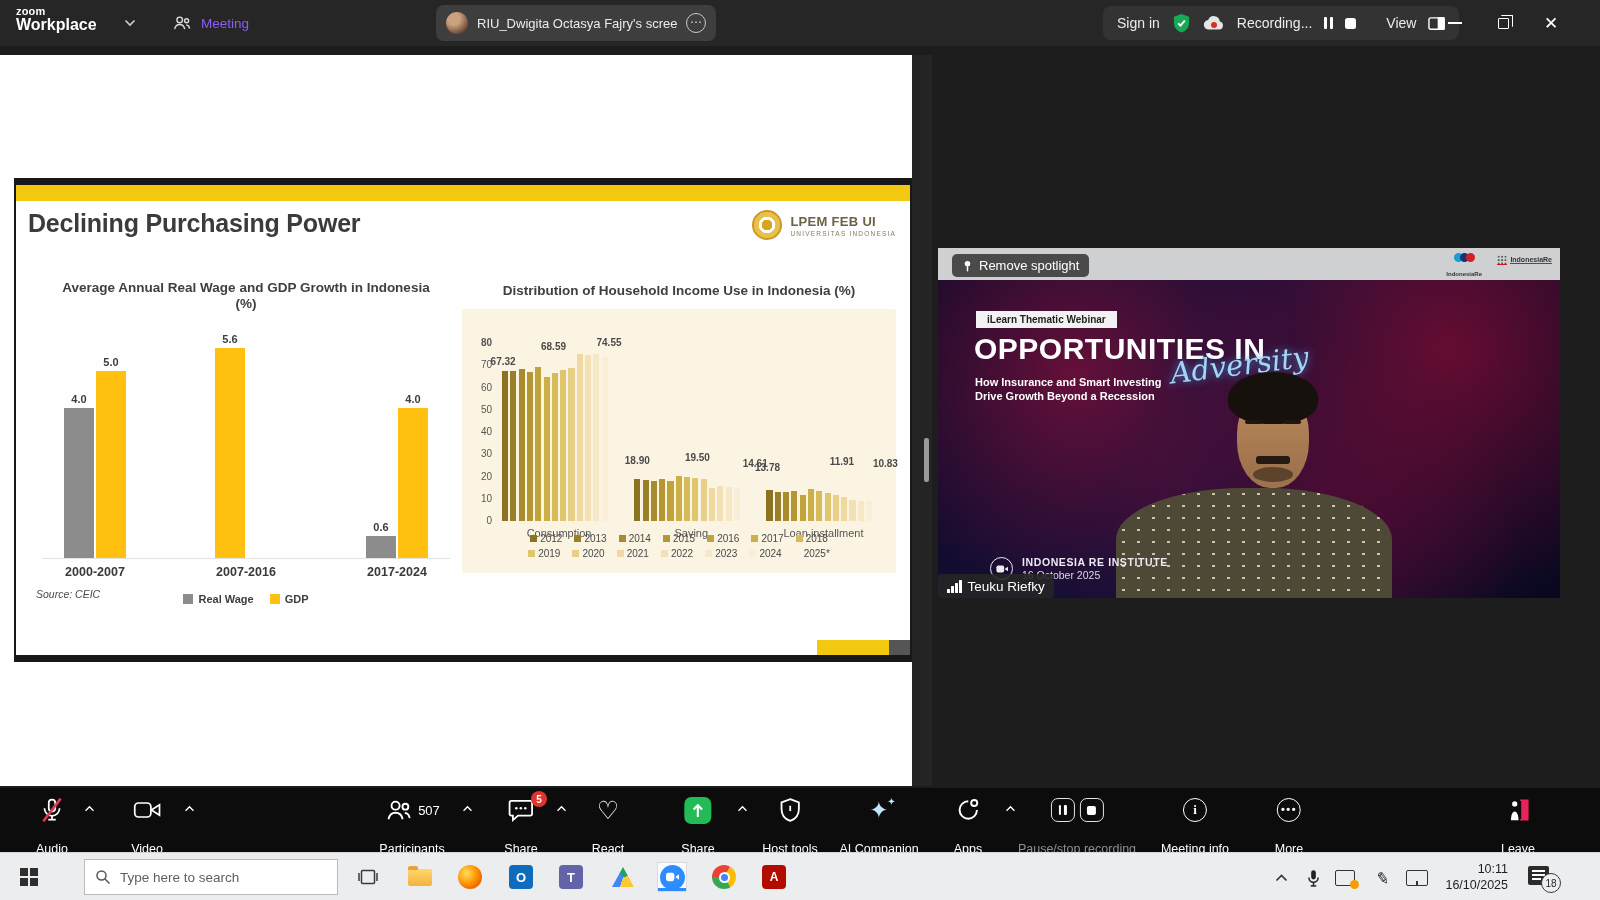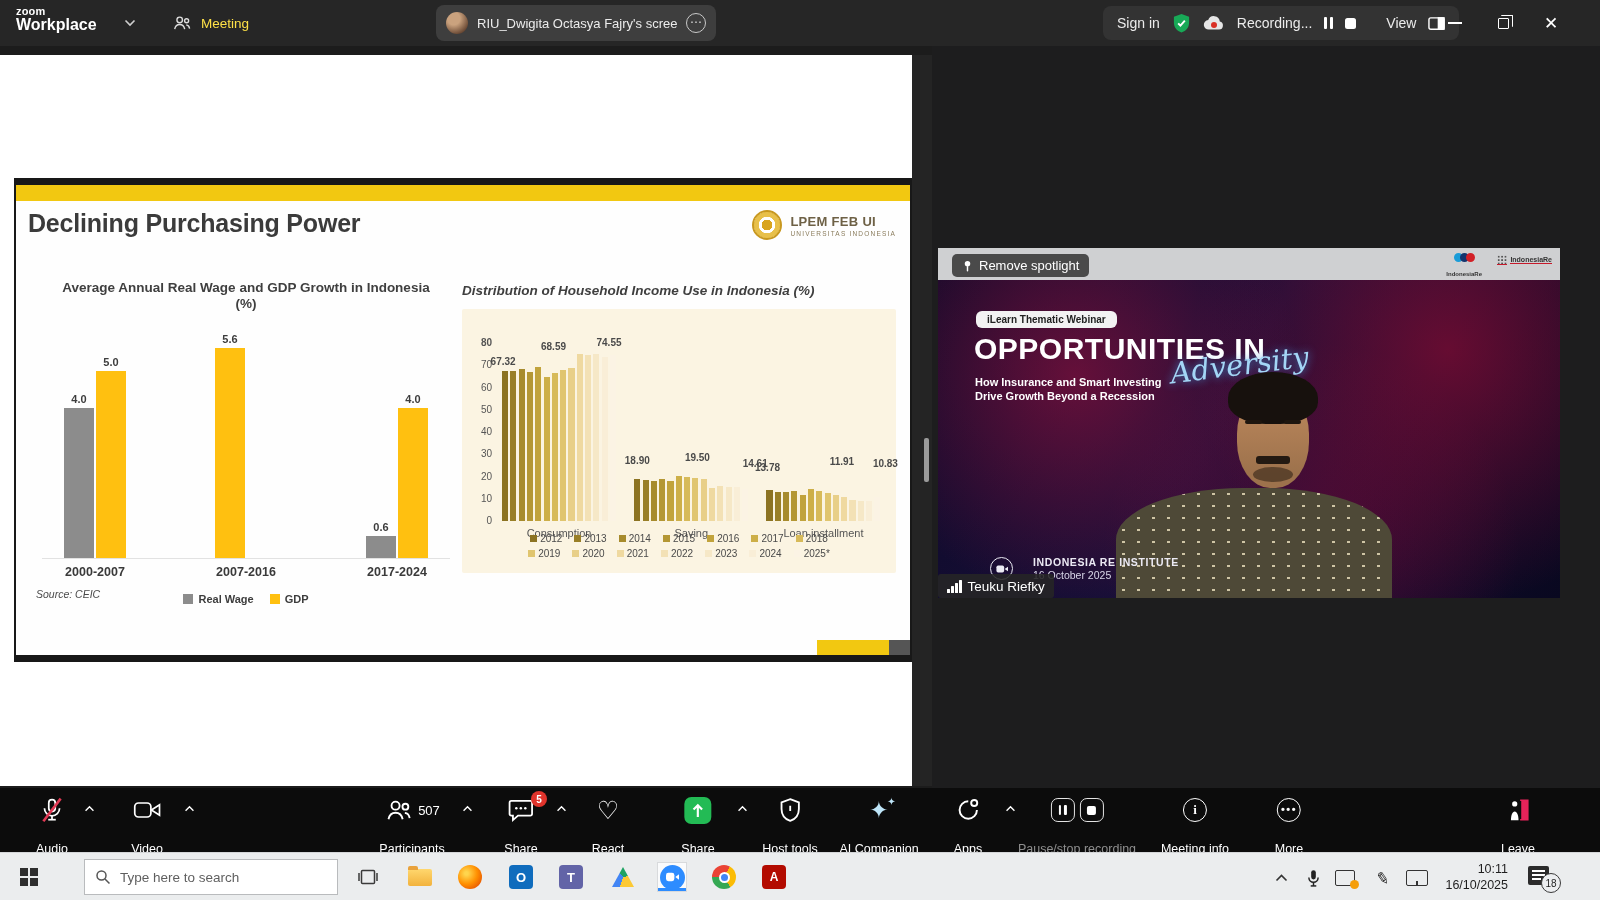--- a/index.html
+++ b/index.html
@@ -7,21 +7,21 @@
     font-family:"Liberation Sans", sans-serif; }
   .page { position:absolute; inset:0; width:1600px; height:900px; background:#1c1c1c; }
 
   
   .titlebar { position:absolute; left:0; top:0; width:1600px; height:46px; background:#262626; }
   .brand { position:absolute; left:16px; top:5px; color:#fff; cursor:default; }
   .brand .z1 { font-size:11px; font-weight:600; letter-spacing:.2px; }
   .brand .z2 { font-size:16px; font-weight:700; margin-top:-1px; }
   .brand-caret { position:absolute; left:124px; top:19px; }
   .tab-meeting { position:absolute; left:172px; top:10px; display:flex; align-items:center; gap:9px;
-    color:#fde047; font-size:13.5px; height:26px; }
+    color:#8b5cf6; font-size:13.5px; height:26px; }
   .tab-share { position:absolute; left:436px; top:5px; height:36px; background:#3e3e3e; border-radius:8px;
     display:flex; align-items:center; gap:9px; padding:0 10px; color:#ececec; font-size:13px; }
   .avatar { width:22px; height:22px; border-radius:50%;
     background:radial-gradient(circle at 35% 30%, #caa27e 30%, #6b4a35 75%, #2d2019); }
   .dots-circle { width:20px; height:20px; border:1.4px solid #c9c9c9; border-radius:50%;
     color:#dcdcdc; font-size:12px; line-height:17px; text-align:center; letter-spacing:1px; }
   .tb-cluster { position:absolute; left:1103px; top:6px; height:34px; background:#333; border-radius:8px;
     display:flex; align-items:center; gap:12px; padding:0 14px; color:#ececec; font-size:14px; }
   .pausebars { display:flex; gap:3px; } .pausebars i { width:3px; height:12px; background:#fff; border-radius:1px; }
   .stopsq { width:11px; height:11px; background:#fff; border-radius:2.5px; }
@@ -51,21 +51,21 @@
   .c1bw { display:flex; flex-direction:column; align-items:center; justify-content:flex-end; }
   .c1val { font-size:11px; font-weight:700; color:#3d3d3d; margin-bottom:3px; }
   .c1bar { width:30px; }
   .c1cat { position:absolute; top:285px; width:110px; text-align:center; font-size:12.5px; font-weight:700; color:#3a3a3a; }
   .c1legend { position:absolute; top:313px; left:0; right:0; display:flex; justify-content:center; gap:16px; }
   .lgit { display:flex; align-items:center; gap:5px; font-size:11px; font-weight:700; color:#3d3d3d; }
   .sq { width:10px; height:10px; }
   .slide-source { position:absolute; left:20px; top:387px; font-style:italic; font-size:10.5px; color:#4a4a4a; }
 
   
-  .c2title { position:absolute; left:446px; top:82px; width:434px; font-size:13.5px; font-weight:700; color:#3f3f3f;font-style:italic; }
+  .c2title { position:absolute; left:446px; top:82px; width:434px; text-align:center; font-size:13.5px; font-weight:700; color:#3f3f3f; }
   .c2box { position:absolute; left:446px; top:108px; width:434px; height:264px; background:#FBF4E2; border-radius:2px; }
   .c2plot { position:absolute; left:10px; top:14px; width:414px; height:198px; }
   .c2bar { position:absolute; bottom:0; }
   .c2tick { position:absolute; left:0; width:20px; text-align:right; font-size:10px; color:#555; }
   .c2lab { position:absolute; transform:translateX(-50%); font-size:10px; font-weight:700; color:#4a4a4a; white-space:nowrap; }
   .c2cat { position:absolute; width:100px; text-align:center; font-size:11px; color:#555; }
   .c2legend { position:absolute; left:0; right:0; top:224px; }
   .c2lgrow { display:flex; justify-content:center; gap:12px; margin-bottom:4px; }
   .lgit2 { display:flex; align-items:center; gap:3px; font-size:10px; color:#4a4a4a; }
   .sq2 { width:7px; height:7px; }
@@ -89,37 +89,37 @@
     background-image:radial-gradient(#555 1px, transparent 1.1px); background-size:3.4px 3.4px; }
   .logo2 span { font-size:7px; font-weight:700; color:#333; border-bottom:1.6px solid #c61a2b; }
   .vbody { position:absolute; left:0; top:32px; width:622px; height:318px; overflow:hidden;
     background:
       radial-gradient(circle at 22% 30%, rgba(168,18,64,.55), transparent 42%),
       radial-gradient(circle at 82% 22%, rgba(158,12,52,.6), transparent 45%),
       radial-gradient(circle at 60% 85%, rgba(120,10,60,.5), transparent 45%),
       linear-gradient(118deg, #0d0a2a, #190f38 45%, #090820); }
   .spot-btn { position:absolute; left:14px; top:6px; height:23px; border-radius:5px;
     background:rgba(64,64,64,.93); color:#fff; font-size:13px; display:flex; align-items:center; gap:6px; padding:0 10px; }
-  .ebadge { position:absolute; left:38px; top:31px; height:17px; border-radius:6px; background:#f2f2f2;
+  .ebadge { position:absolute; left:38px; top:31px; height:17px; border-radius:0; background:#f2f2f2;
     color:#222; font-size:10px; font-weight:700; display:flex; align-items:center; padding:0 11px; }
   .headline { position:absolute; left:36px; top:52px; font-size:30px; font-weight:800; color:#fff; letter-spacing:.5px; }
   .hscript { position:absolute; left:232px; top:68px; font-family:"DejaVu Serif", serif; font-style:italic;
     font-size:29px; color:#a3d6f6; transform:rotate(-7deg); text-shadow:0 0 9px #3f95dd; }
   .vsub { position:absolute; left:37px; font-size:11px; font-weight:700; color:#fff; }
   .person-shirt { position:absolute; left:178px; top:208px; width:276px; height:112px;
     border-radius:46% 46% 0 0; background-color:#4e4937;
     background-image:radial-gradient(#cfc5a5 1.4px, transparent 1.6px); background-size:15px 12px; }
   .person-head { position:absolute; left:290px; top:92px; width:90px; height:122px; }
   .hair { position:absolute; left:0; top:0; width:90px; height:52px; border-radius:50% 50% 42% 42%; background:#17110d; }
   .face { position:absolute; left:9px; top:16px; width:72px; height:100px; border-radius:46%;
     background:linear-gradient(#c08a5e, #9d724c 85%); }
   .brow { position:absolute; width:17px; height:4px; background:#1e160f; border-radius:2px; top:48px; }
   .must { position:absolute; left:28px; top:84px; width:34px; height:8px; background:#241a12; border-radius:3px; }
   .chin { position:absolute; left:25px; top:95px; width:40px; height:15px; background:rgba(30,20,12,.5); border-radius:50%; }
-  .orgrow { position:absolute; left:52px; top:276px; display:flex; align-items:center; gap:20px;justify-content:center; }
+  .orgrow { position:absolute; left:52px; top:276px; display:flex; align-items:center; gap:9px;justify-content:center; }
   .cam-circle { width:23px; height:23px; border:1.6px solid #e9e9f2; border-radius:50%; display:flex; align-items:center; justify-content:center; }
   .org1 { font-size:10.5px; font-weight:700; color:#eceaf4; letter-spacing:.6px; }
   .org2 { font-size:10.5px; color:#d9d7e8; margin-top:1px; }
   .nametag { position:absolute; left:0px; top:326px; height:24px; background:rgba(38,38,38,.88);
     border-radius:3px; display:flex; align-items:center; gap:6px; padding:0 9px; color:#fff; font-size:13.5px; }
   .sigbars { display:flex; align-items:flex-end; gap:1.5px; }
   .sigbars i { width:2.5px; background:#fff; display:block; border-radius:.5px; }
 
   
   .toolbar { position:absolute; left:0; top:788px; width:1600px; height:64px; background:#0c0c0c; }

